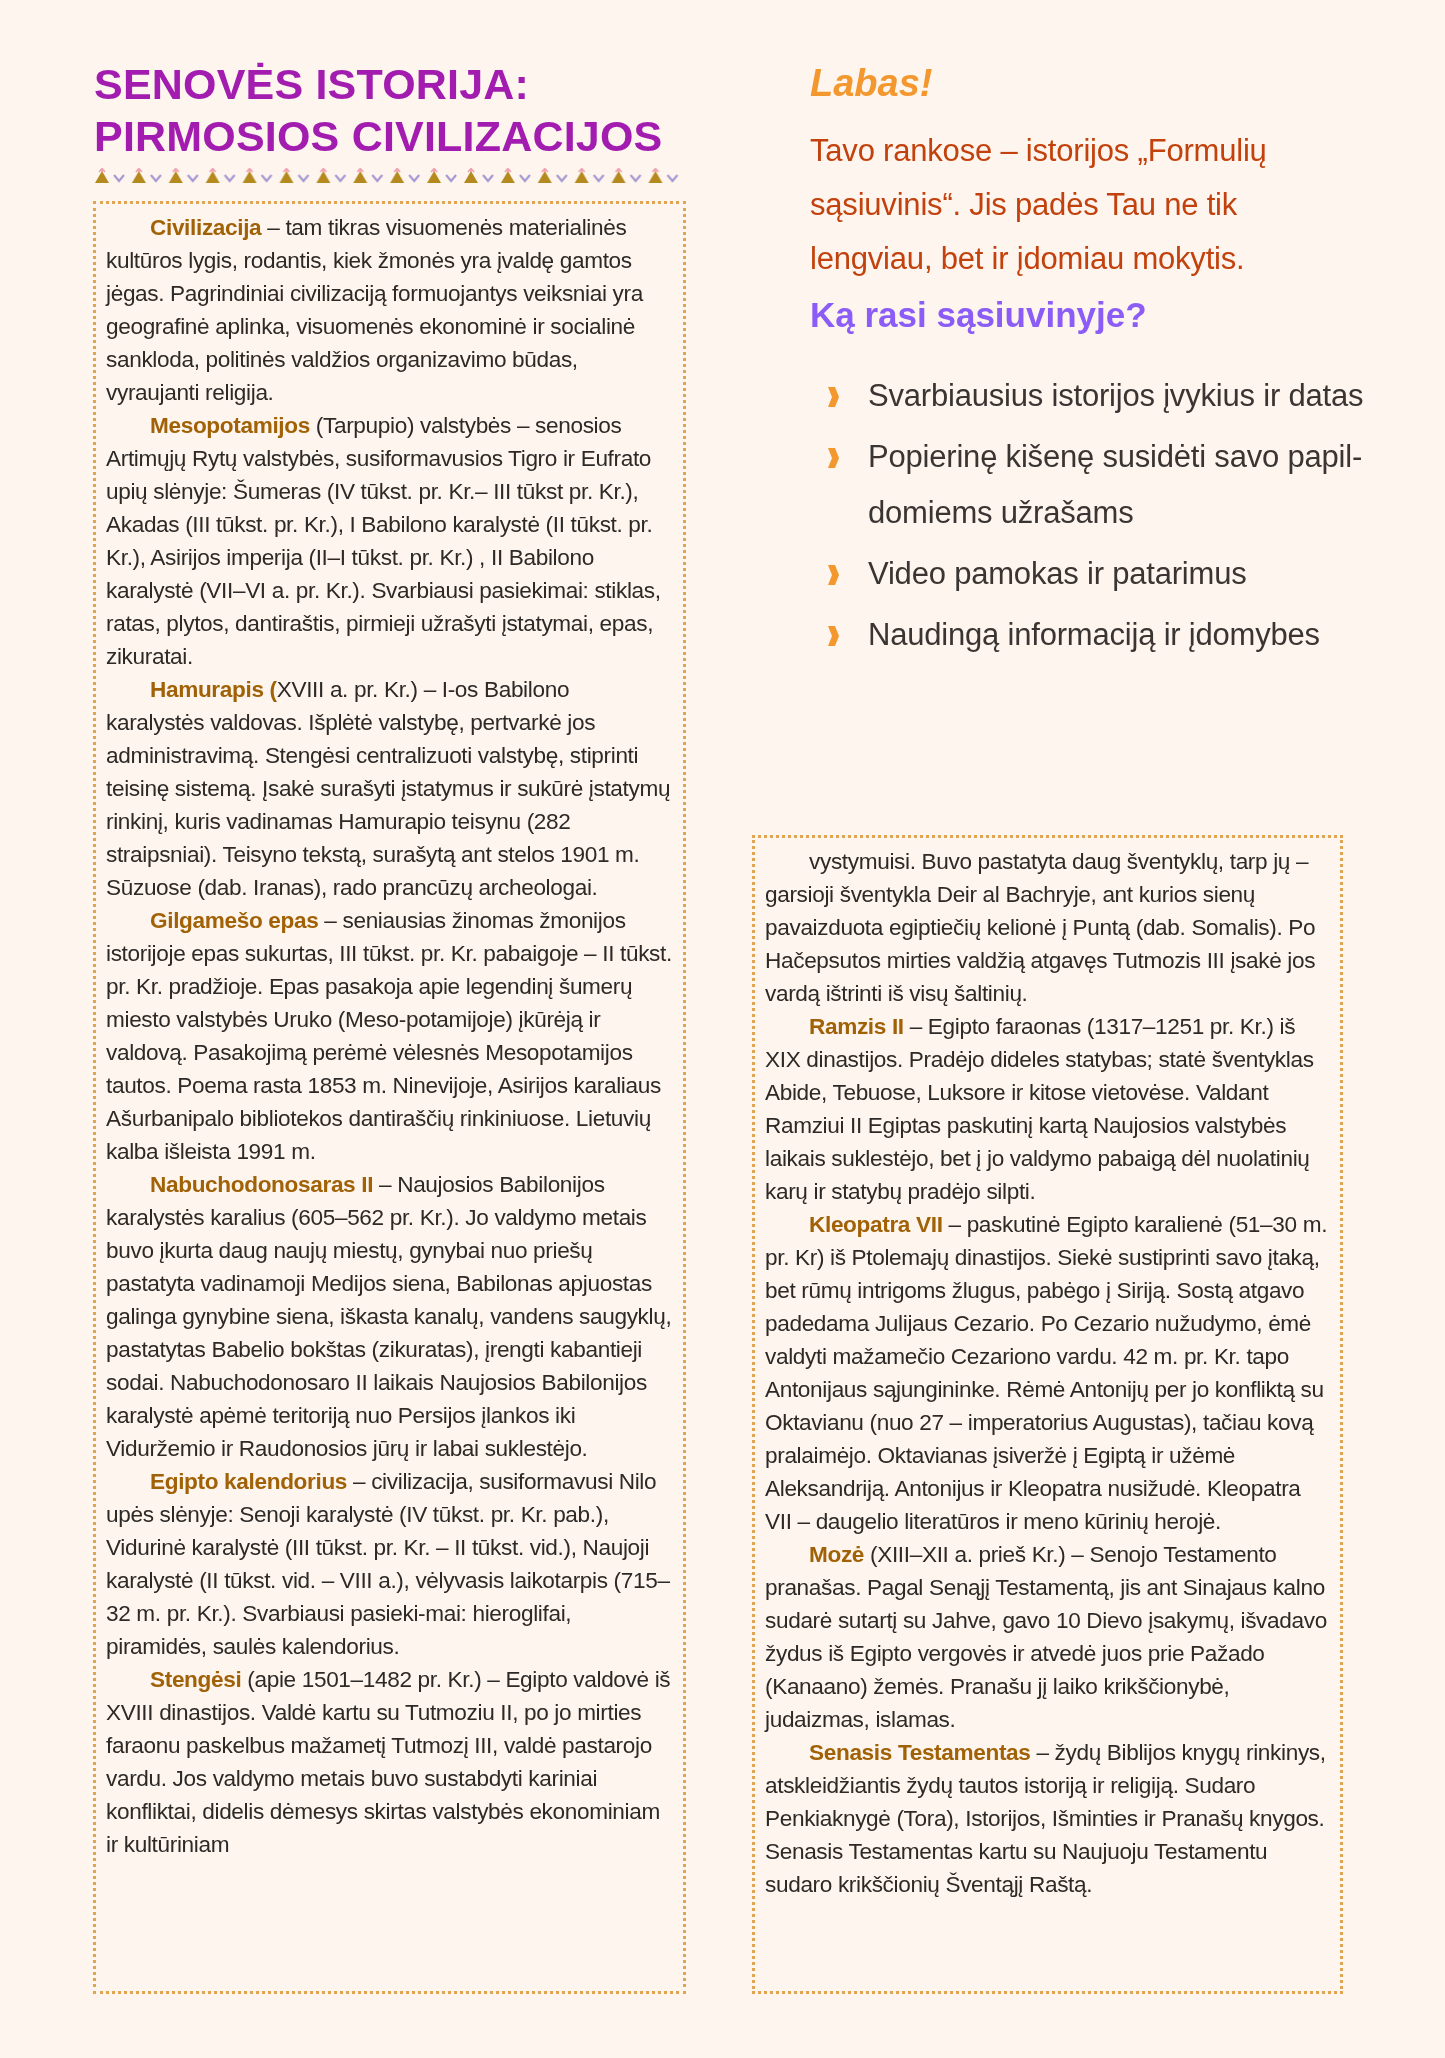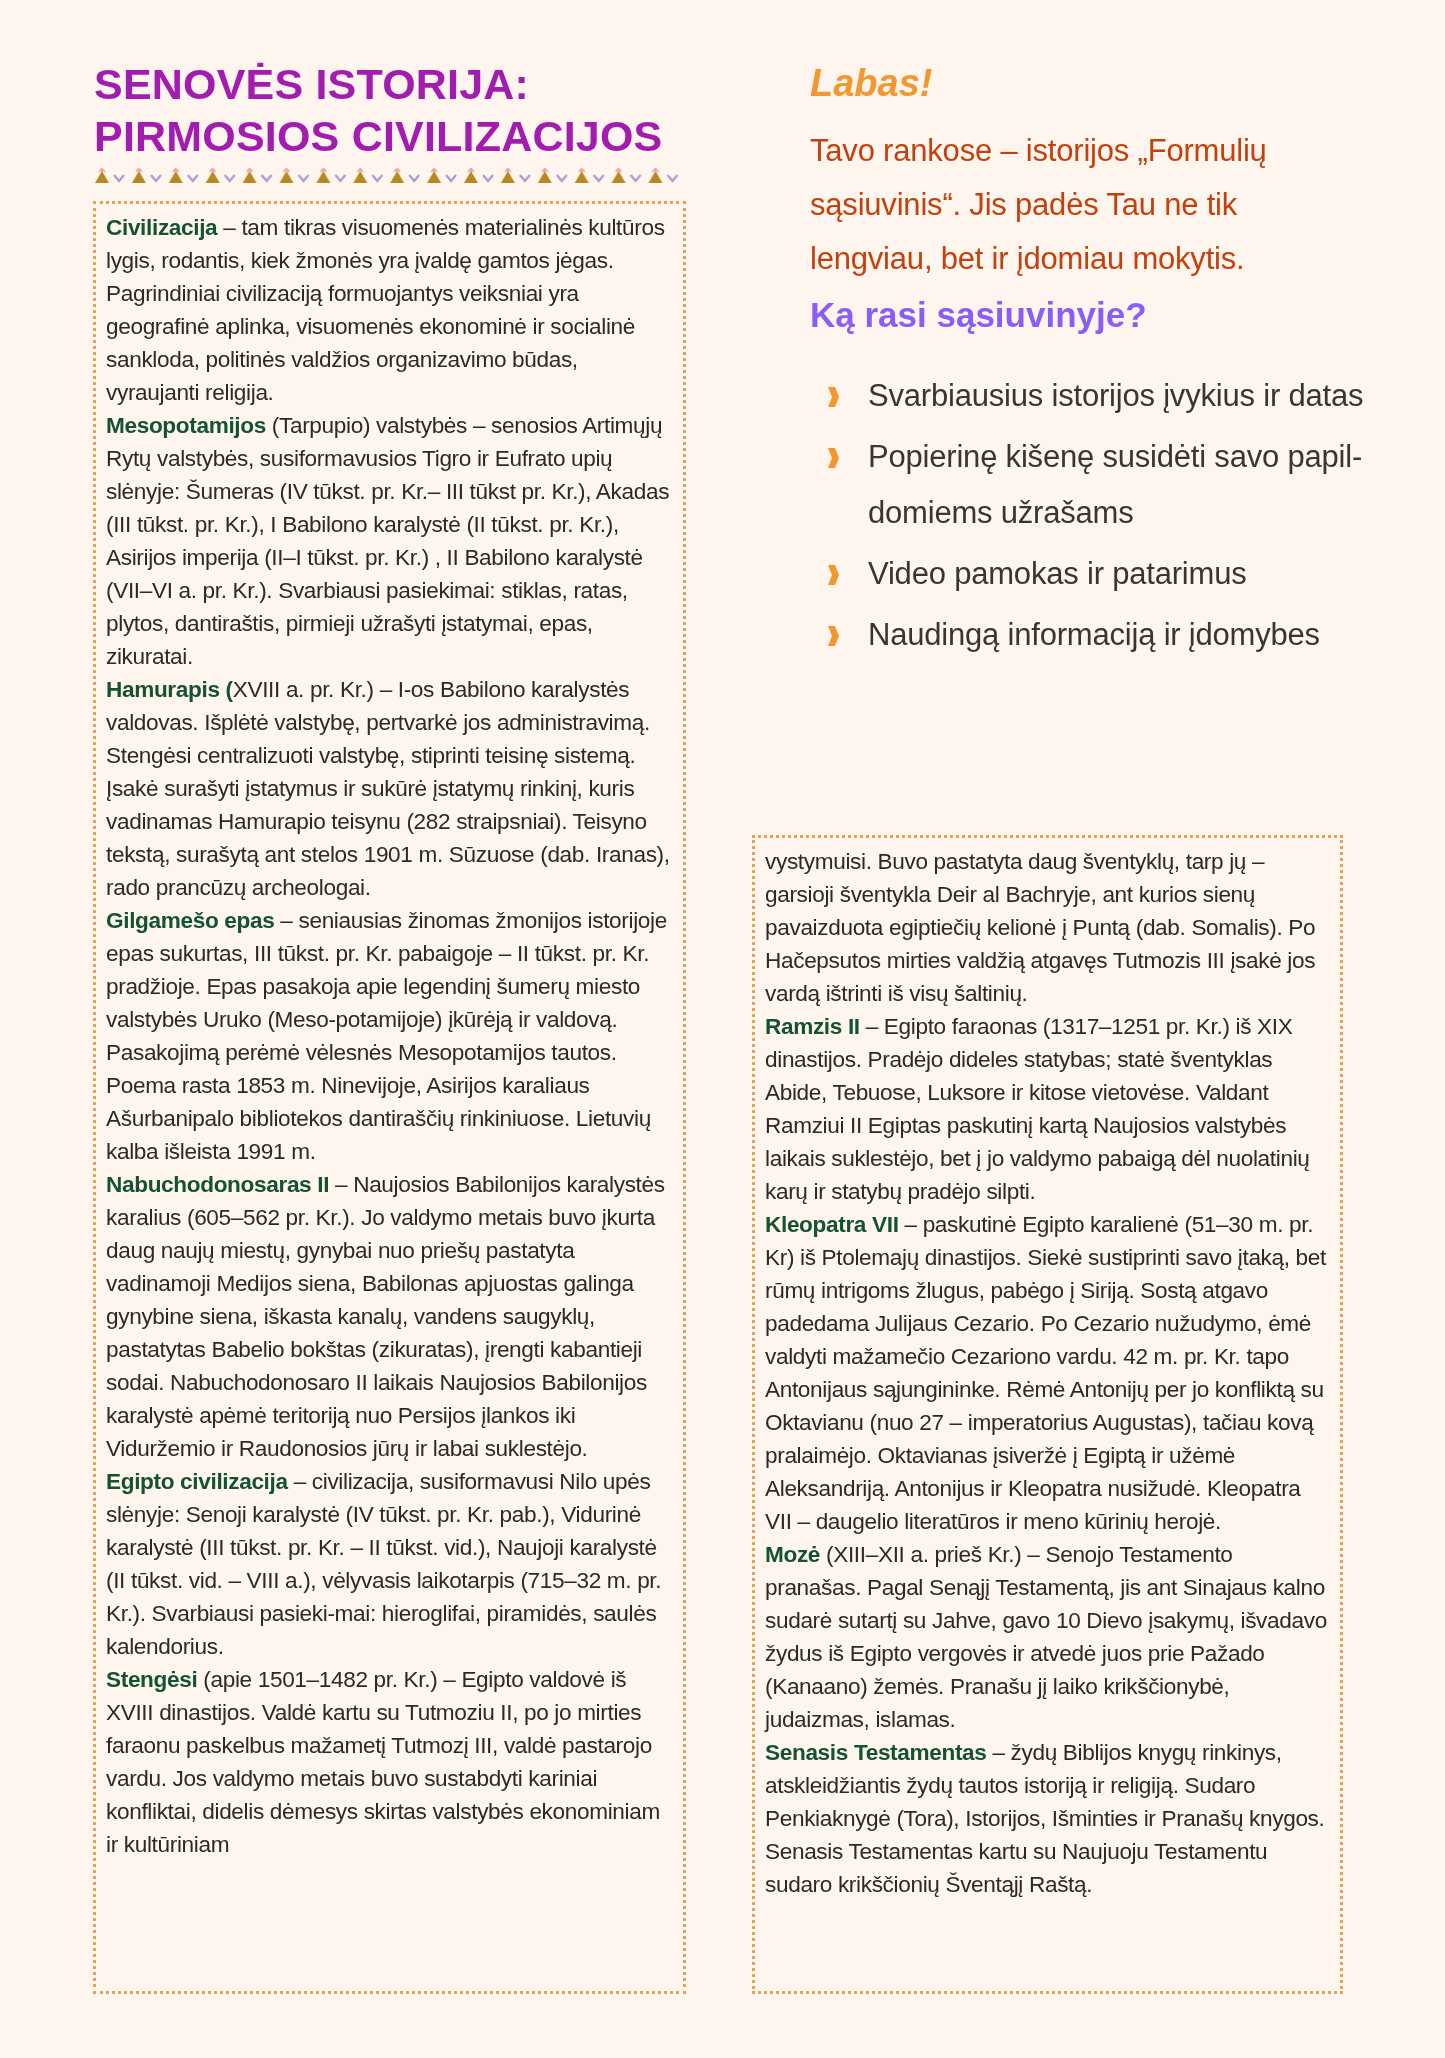--- a/index.html
+++ b/index.html
@@ -33,21 +33,21 @@
   }
   .box-left { left: 93px; top: 201px; width: 593px; height: 1793px; }
   .box-right { left: 752px; top: 835px; width: 591px; height: 1159px; }
   .entry {
     margin: 0;
     font-size: 22.6px;
     line-height: 33px;
     color: #2d2926;
     letter-spacing: -0.35px;
   }
-  .entry .term { font-weight: bold; color: #14532d; }
+  .entry .term { font-weight: bold; color: #a16207; margin-left: 44px; }
   .greet {
     position: absolute; left: 810px; top: 60px;
     font-weight: bold; font-size: 38px; line-height: 46px;
     color: #f2982f; margin: 0; font-style: italic;
   }
   .intro {
     position: absolute; left: 810px; top: 124px; width: 540px;
     font-size: 31px; line-height: 54px;
     color: #c2410c; margin: 0;
     letter-spacing: -0.2px;
@@ -92,21 +92,21 @@
   </defs>
   <rect x="0" y="0" width="590" height="16" fill="url(#decor)"></rect>
 </svg>
 
 <div class="box box-left">
   <p class="entry"><span class="term">Civilizacija</span><span> – tam tikras visuomenės materialinės kultūros lygis, rodantis, kiek žmonės yra įvaldę gamtos jėgas. Pagrindiniai civilizaciją formuojantys veiksniai yra geografinė aplinka, visuomenės ekonominė ir socialinė sankloda, politinės valdžios organizavimo būdas, vyraujanti religija.</span></p>
   <p class="entry"><span class="term">Mesopotamijos</span><span> (Tarpupio) valstybės – senosios Artimųjų Rytų valstybės, susiformavusios Tigro ir Eufrato upių slėnyje: Šumeras (IV tūkst. pr. Kr.– III tūkst pr. Kr.), Akadas (III tūkst. pr. Kr.), I Babilono karalystė (II tūkst. pr. Kr.), Asirijos imperija (II–I tūkst. pr. Kr.) , II Babilono karalystė (VII–VI a. pr. Kr.). Svarbiausi pasiekimai: stiklas, ratas, plytos, dantiraštis, pirmieji užrašyti įstatymai, epas, zikuratai.</span></p>
   <p class="entry"><span class="term">Hamurapis (</span><span>XVIII a. pr. Kr.) – I-os Babilono karalystės valdovas. Išplėtė valstybę, pertvarkė jos administravimą. Stengėsi centralizuoti valstybę, stiprinti teisinę sistemą. Įsakė surašyti įstatymus ir sukūrė įstatymų rinkinį, kuris vadinamas Hamurapio teisynu (282 straipsniai). Teisyno tekstą, surašytą ant stelos 1901 m. Sūzuose (dab. Iranas), rado prancūzų archeologai.</span></p>
   <p class="entry"><span class="term">Gilgamešo epas</span><span> – seniausias žinomas žmonijos istorijoje epas sukurtas, III tūkst. pr. Kr. pabaigoje – II tūkst. pr. Kr. pradžioje. Epas pasakoja apie legendinį šumerų miesto valstybės Uruko (Meso-potamijoje) įkūrėją ir valdovą. Pasakojimą perėmė vėlesnės Mesopotamijos tautos. Poema rasta 1853 m. Ninevijoje, Asirijos karaliaus Ašurbanipalo bibliotekos dantiraščių rinkiniuose. Lietuvių kalba išleista 1991 m.</span></p>
   <p class="entry"><span class="term">Nabuchodonosaras II</span><span> – Naujosios Babilonijos karalystės karalius (605–562 pr. Kr.). Jo valdymo metais buvo įkurta daug naujų miestų, gynybai nuo priešų pastatyta vadinamoji Medijos siena, Babilonas apjuostas galinga gynybine siena, iškasta kanalų, vandens saugyklų, pastatytas Babelio bokštas (zikuratas), įrengti kabantieji sodai. Nabuchodonosaro II laikais Naujosios Babilonijos karalystė apėmė teritoriją nuo Persijos įlankos iki Viduržemio ir Raudonosios jūrų ir labai suklestėjo.</span></p>
-  <p class="entry"><span class="term">Egipto civilizacija</span><span> – civilizacija, susiformavusi Nilo upės slėnyje: Senoji karalystė (IV tūkst. pr. Kr. pab.), Vidurinė karalystė (III tūkst. pr. Kr. – II tūkst. vid.), Naujoji karalystė (II tūkst. vid. – VIII a.), vėlyvasis laikotarpis (715–32 m. pr. Kr.). Svarbiausi pasieki-mai: hieroglifai, piramidės, saulės kalendorius.</span></p>
+  <p class="entry"><span class="term">Egipto kalendorius</span><span> – civilizacija, susiformavusi Nilo upės slėnyje: Senoji karalystė (IV tūkst. pr. Kr. pab.), Vidurinė karalystė (III tūkst. pr. Kr. – II tūkst. vid.), Naujoji karalystė (II tūkst. vid. – VIII a.), vėlyvasis laikotarpis (715–32 m. pr. Kr.). Svarbiausi pasieki-mai: hieroglifai, piramidės, saulės kalendorius.</span></p>
   <p class="entry"><span class="term">Stengėsi</span><span> (apie 1501–1482 pr. Kr.) – Egipto valdovė iš XVIII dinastijos. Valdė kartu su Tutmoziu II, po jo mirties faraonu paskelbus mažametį Tutmozį III, valdė pastarojo vardu. Jos valdymo metais buvo sustabdyti kariniai konfliktai, didelis dėmesys skirtas valstybės ekonominiam ir kultūriniam</span></p>
 </div>
 
 <h2 class="greet">Labas!</h2>
 <p class="intro">Tavo rankose – istorijos „Formulių sąsiuvinis“. Jis padės Tau ne tik lengviau, bet ir įdomiau mokytis.</p>
 <h2 class="sub">Ką rasi sąsiuvinyje?</h2>
 <ul class="list">
   <li>
     <svg class="chev" viewBox="0 0 14 22">
         <path d="M2,1 L9,1 L13,11 L9,21 L2,21 L6,11 Z" fill="#f2982f"></path>

